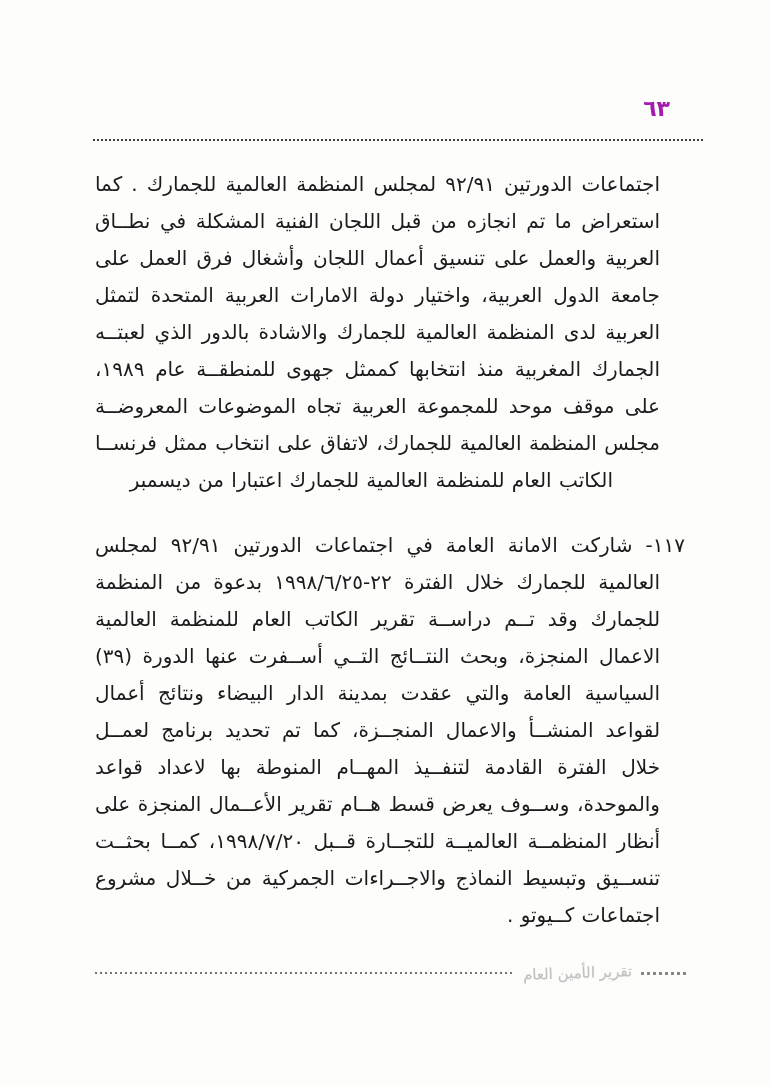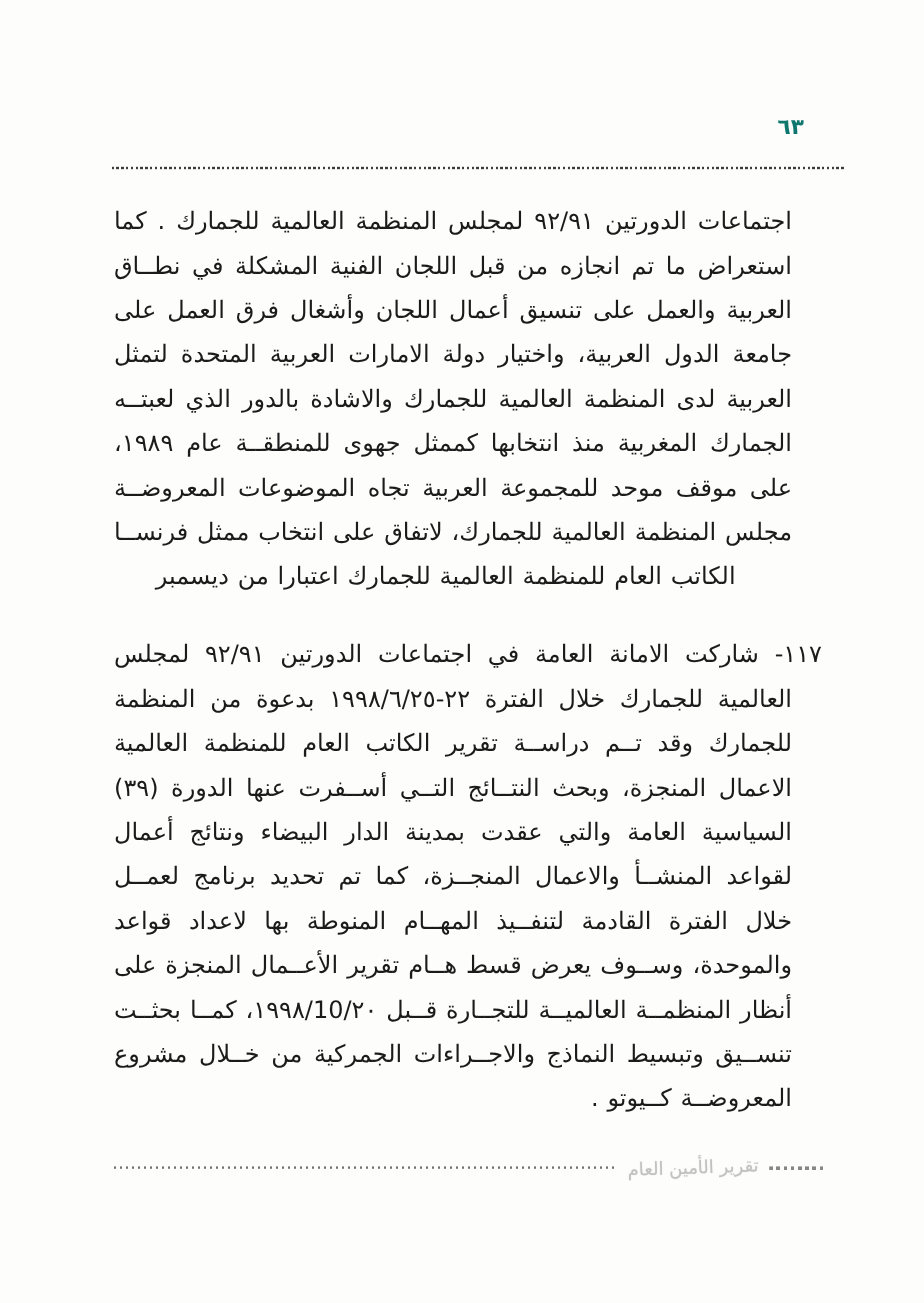--- a/index.html
+++ b/index.html
@@ -3,22 +3,22 @@
 <meta charset="utf-8">
 <style>
   html,body{margin:0;padding:0;}
   body{width:770px;height:1086px;background:#e9e9e9;}
   .page{
     position:relative;width:770px;height:1086px;background:#fdfdfc;
     font-family:"DejaVu Sans",sans-serif;color:#1c1c1c;overflow:hidden;
   }
   
   .page-number{
-    position:absolute;top:96px;right:100px;font-size:18px;font-weight:bold;
-    letter-spacing:1px;color:#0f766e;direction:rtl;
+    position:absolute;top:96px;right:100px;font-size:22px;font-weight:bold;
+    letter-spacing:1px;color:#a21caf;direction:rtl;
   }
   .header-rule{
     position:absolute;top:139px;left:93px;width:612px;height:2px;
     background:repeating-linear-gradient(to right,#3d3d3d 0 2px,transparent 2px 4px);
   }
   
   .body-text{
     position:absolute;top:166px;right:85px;width:590px;direction:rtl;
   }
   .para{margin:0;}
@@ -81,23 +81,23 @@
 
     <div class="para para-item">
         <div class="line">١١٧- شاركت الامانة العامة في اجتماعات الدورتين ٩٢/٩١ لمجلس المنظمــة</div>
         <div class="line">العالمية للجمارك خلال الفترة ٢٢-١٩٩٨/٦/٢٥ بدعوة من المنظمة العالميــة</div>
         <div class="line">للجمارك وقد تــم دراســة تقرير الكاتب العام للمنظمة العالمية للجمارك عن</div>
         <div class="line">الاعمال المنجزة، وبحث النتــائج التــي أســفرت عنها الدورة (٣٩) للجنة</div>
         <div class="line">السياسية العامة والتي عقدت بمدينة الدار البيضاء ونتائج أعمال اللجنة الفنية</div>
         <div class="line">لقواعد المنشــأ والاعمال المنجــزة، كما تم تحديد برنامج لعمــل اللجنة</div>
         <div class="line">خلال الفترة القادمة لتنفــيذ المهــام المنوطة بها لاعداد قواعد المنشأ المنسقة</div>
         <div class="line">والموحدة، وســوف يعرض قسط هــام تقرير الأعــمال المنجزة على</div>
-        <div class="line">أنظار المنظمــة العالميــة للتجــارة قــبل ١٩٩٨/10/٢٠، كمــا بحثــت</div>
+        <div class="line">أنظار المنظمــة العالميــة للتجــارة قــبل ١٩٩٨/٧/٢٠، كمــا بحثــت</div>
         <div class="line">تنســيق وتبسيط النماذج والاجــراءات الجمركية من خــلال مشروع تعديل</div>
-        <div class="line">المعروضــة كــيوتو .</div>
+        <div class="line">اجتماعات كــيوتو .</div>
       </div>
 
   </div>
 
   <div class="page-footer">
     <div class="footer-rule"></div>
     <div class="footer-stamp">تقرير الأمين العام</div>
     <div class="footer-dashes"></div>
   </div>
 

